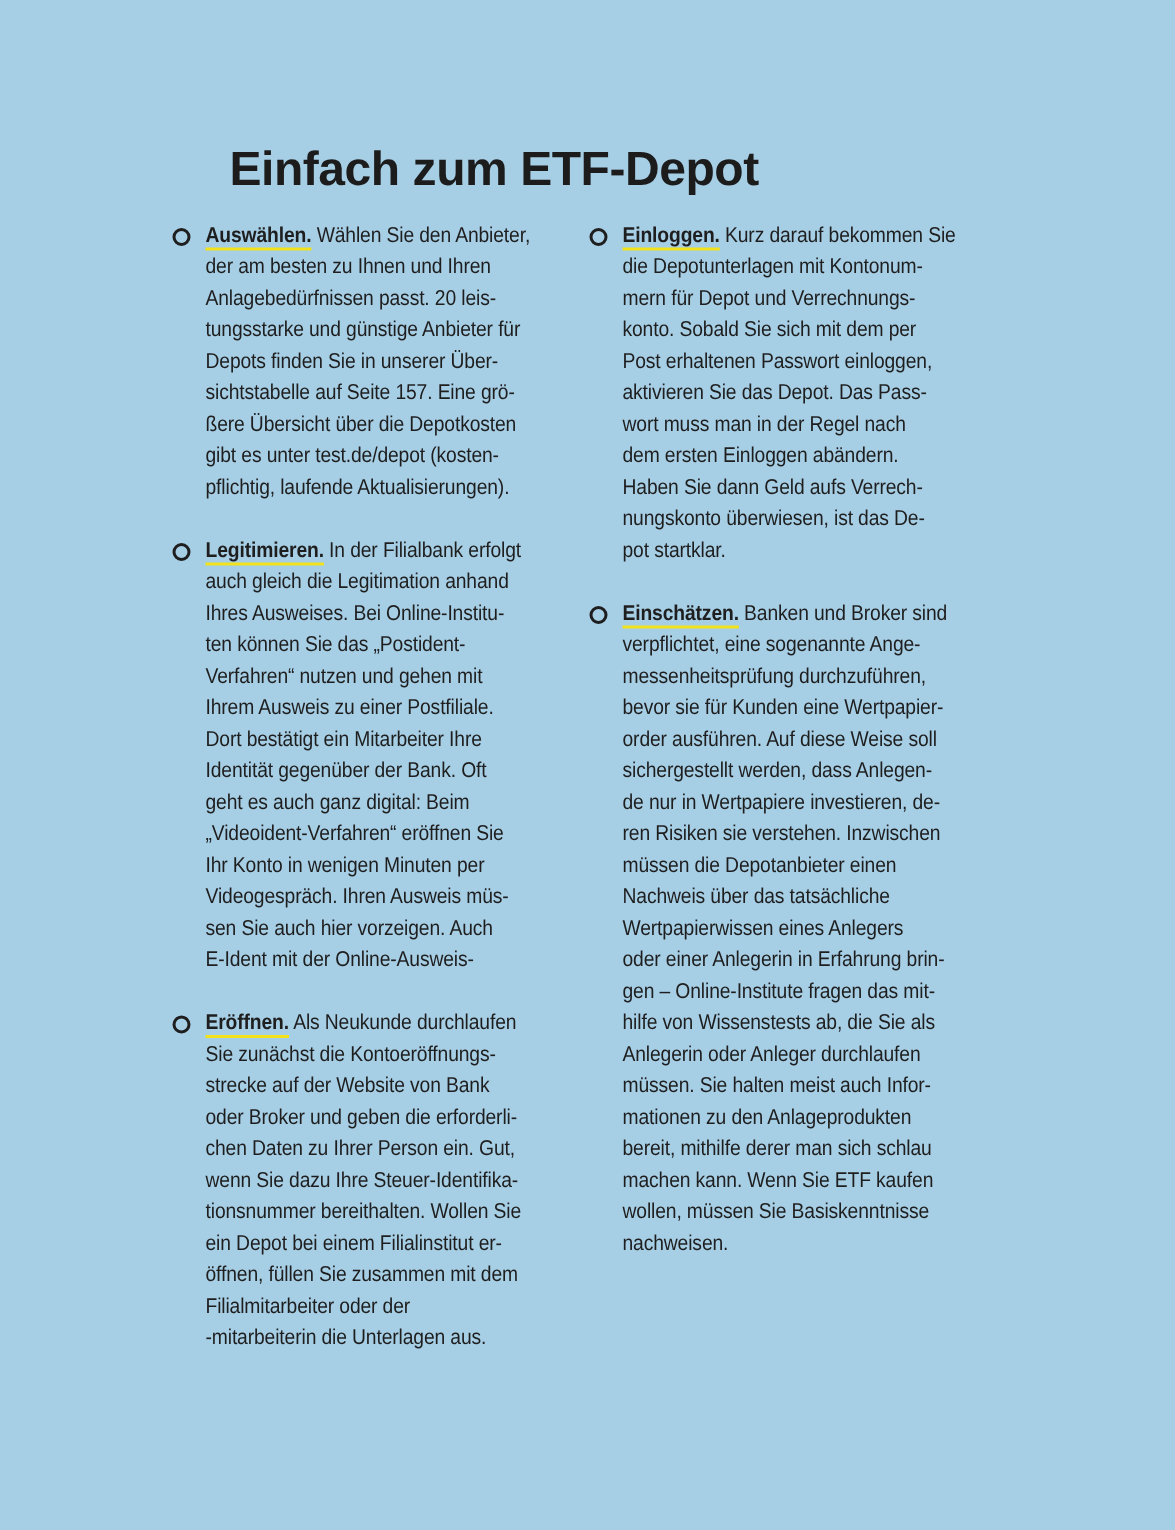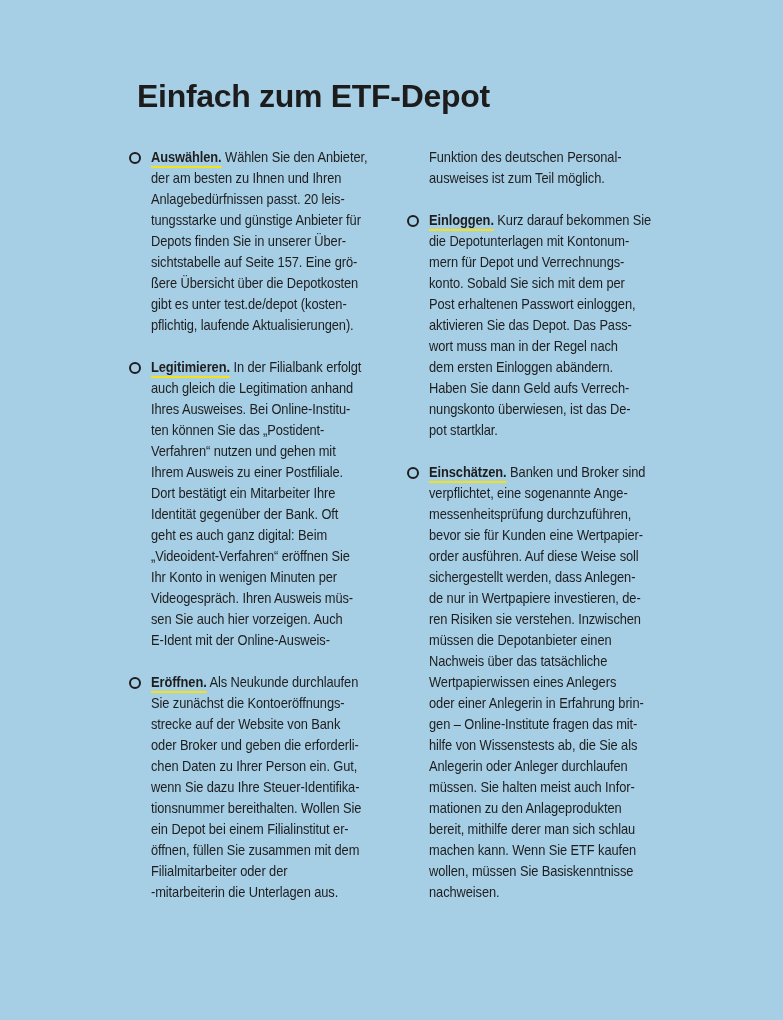--- a/index.html
+++ b/index.html
@@ -1,22 +1,22 @@
 <!DOCTYPE html>
 <html><head>
 <meta charset="utf-8">
 <style>
   html, body { margin:0; padding:0; }
   body { width:783px; height:1020px; background:#a6cee5; position:relative; overflow:hidden;
          font-family:"Liberation Sans", sans-serif; color:#1e1e1e; }
-  .title { position:absolute; left:137px; top:78px; font-size:32px; font-weight:bold; letter-spacing:-0.3px; color:#1c1c1c; margin:0; }
+  .title { position:absolute; left:137px; top:78px; font-size:32px; font-weight:bold; letter-spacing:-0.3px; color:#1c1c1c; margin:16px; }
   .col { position:absolute; top:147px; width:260px; }
   .col.left { left:137px; }
   .col.right { left:415px; }
-  .item { position:relative; margin-bottom:21px;margin-left:14px; }
+  .item { position:relative; margin-bottom:21px; }
   .line { display:block; height:21px; line-height:21px; font-size:14.3px; white-space:nowrap;
           transform:scaleX(0.9); transform-origin:left center; letter-spacing:-0.1px; }
   .bullet { position:absolute; left:-22px; top:5px; width:8px; height:8px; border:2.5px solid #1e1e1e; border-radius:50%; }
   .head { font-weight:bold; text-decoration:underline; text-decoration-color:#f2e21b; text-decoration-thickness:2px; text-underline-offset:4px; }
 </style>
 </head>
 <body>
 
 <h1 class="title">Einfach zum ETF-Depot</h1>
 
@@ -63,24 +63,20 @@
     <span class="line">wenn Sie dazu Ihre Steuer-Identifika-</span>
     <span class="line">tionsnummer bereithalten. Wollen Sie</span>
     <span class="line">ein Depot bei einem Filialinstitut er-</span>
     <span class="line">öffnen, füllen Sie zusammen mit dem</span>
     <span class="line">Filialmitarbeiter oder der</span>
     <span class="line">-mitarbeiterin die Unterlagen aus.</span>
   </div>
 </div>
 
 <div class="col right">
-  <div class="item">
-    <span class="line">Funktion des deutschen Personal-</span>
-    <span class="line">ausweises ist zum Teil möglich.</span>
-  </div>
 
   <div class="item">
     <span class="bullet"></span>
     <span class="line"><span class="head">Einloggen.</span><span> Kurz darauf bekommen Sie</span></span>
     <span class="line">die Depotunterlagen mit Kontonum-</span>
     <span class="line">mern für Depot und Verrechnungs-</span>
     <span class="line">konto. Sobald Sie sich mit dem per</span>
     <span class="line">Post erhaltenen Passwort einloggen,</span>
     <span class="line">aktivieren Sie das Depot. Das Pass-</span>
     <span class="line">wort muss man in der Regel nach</span>

